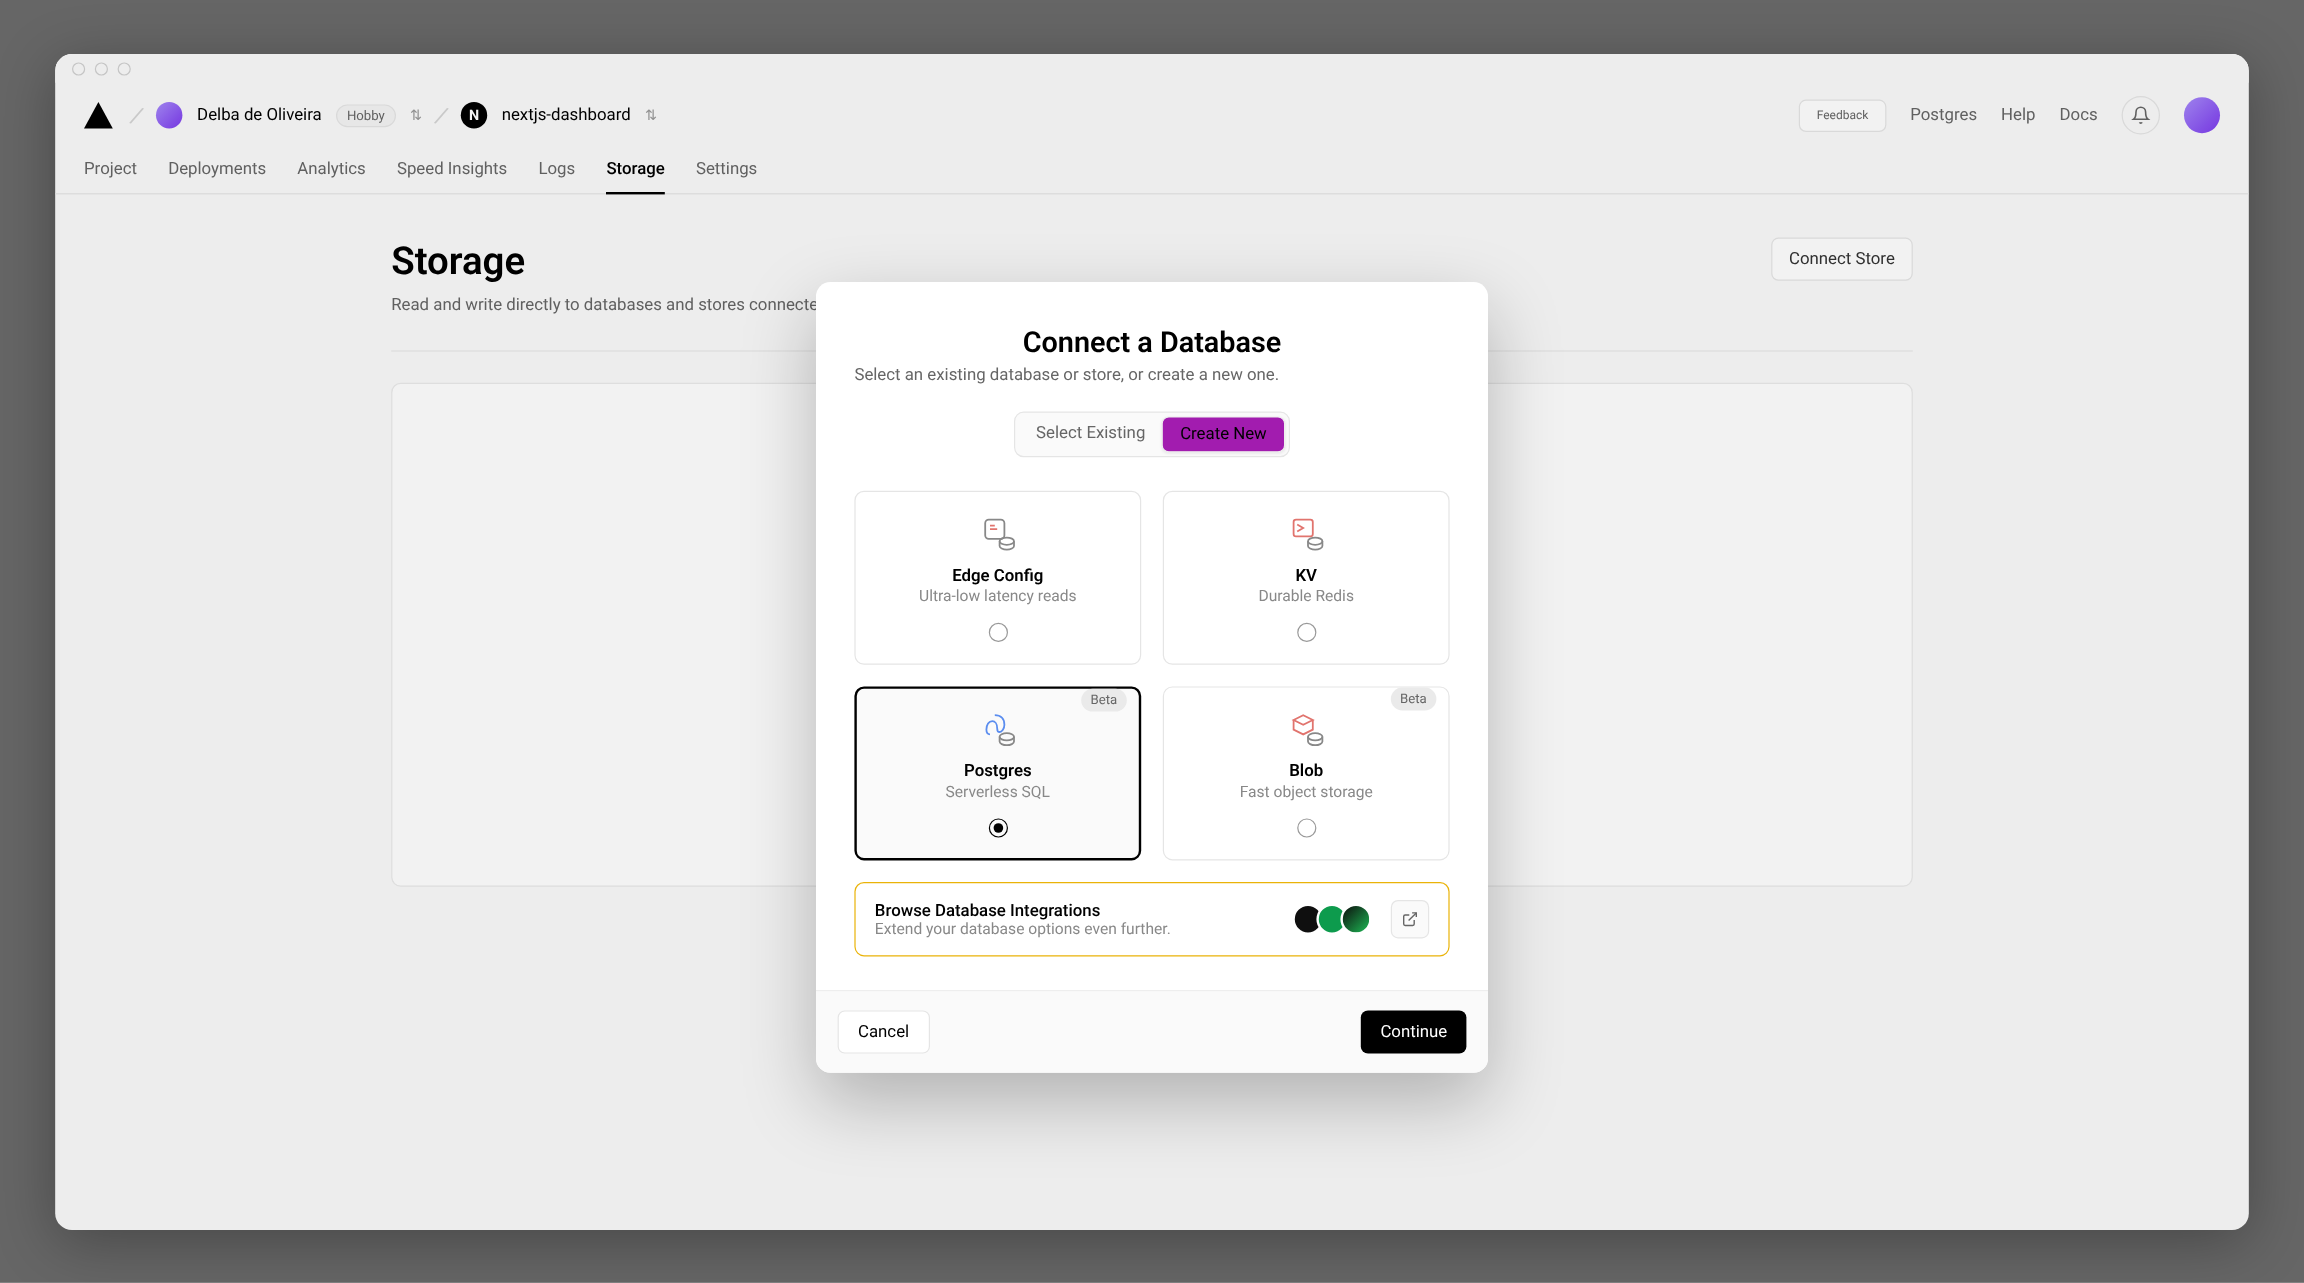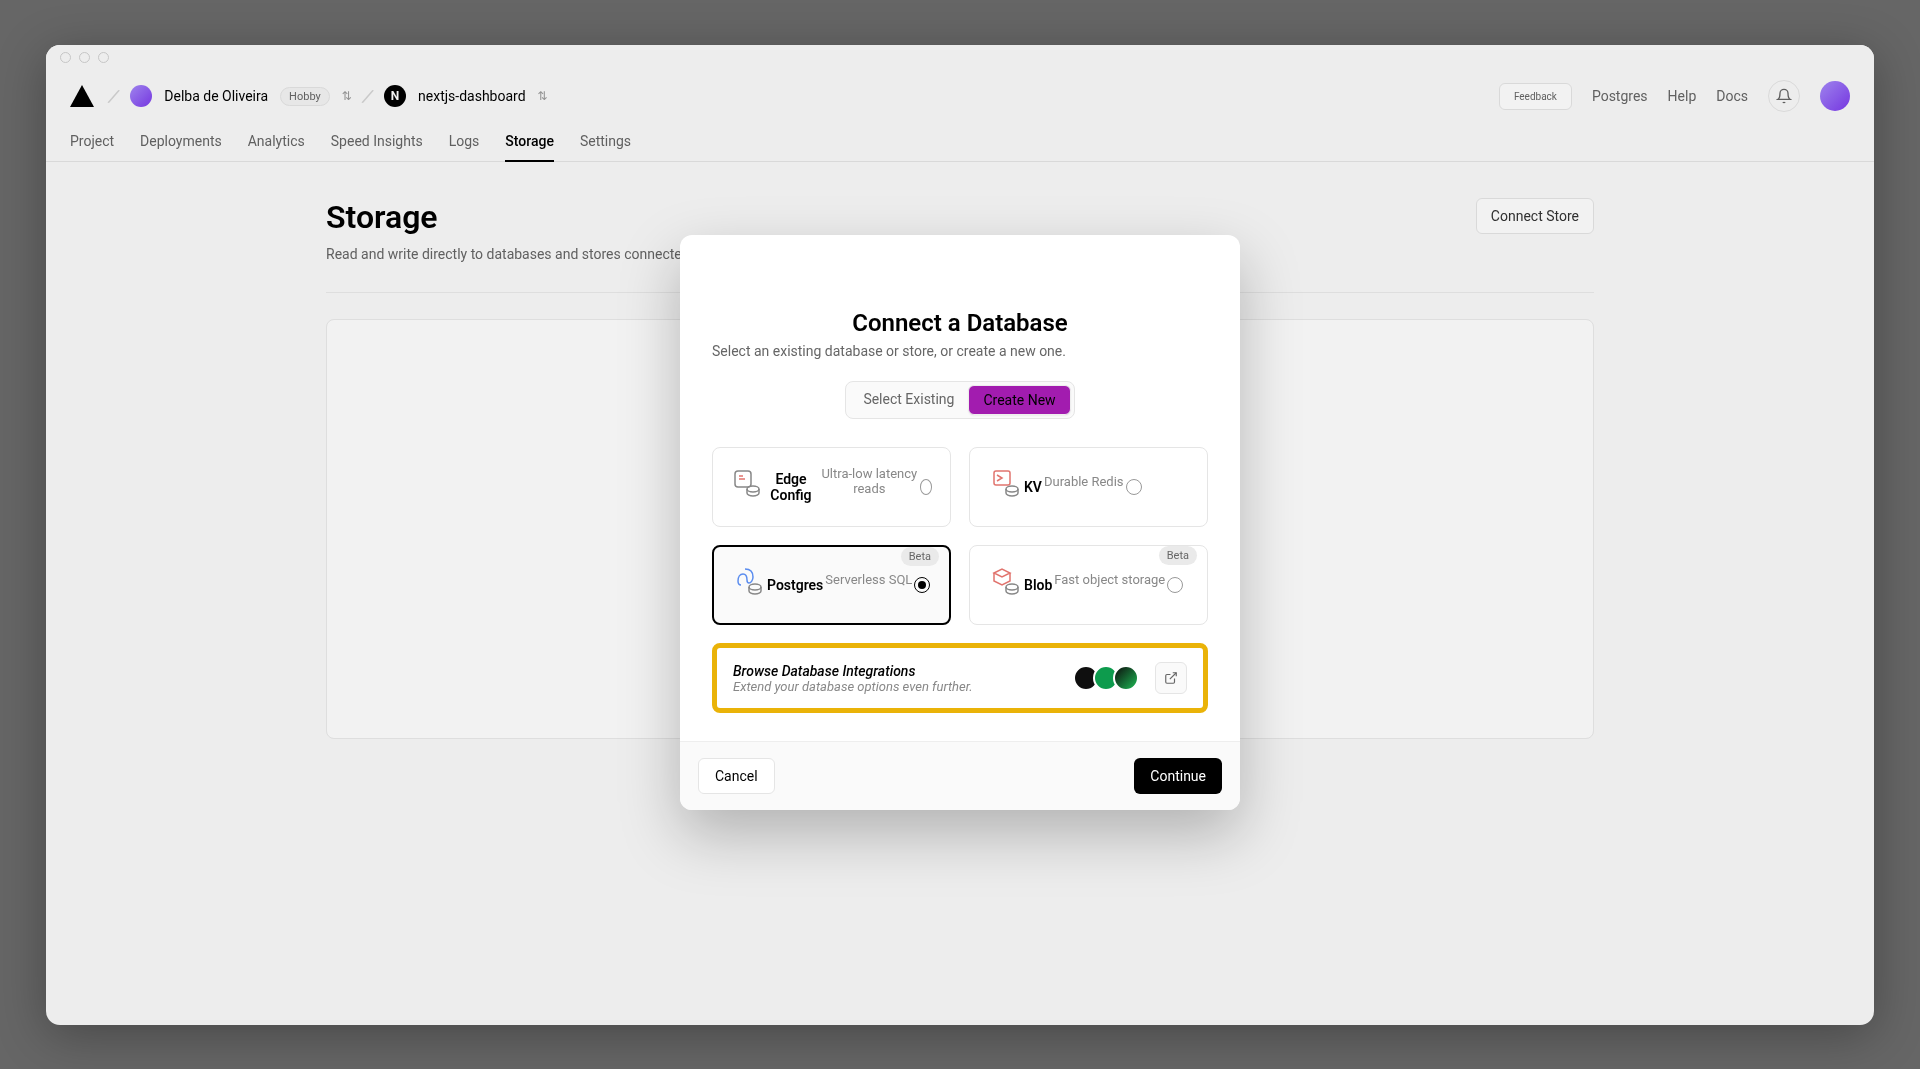--- a/index.html
+++ b/index.html
@@ -207,21 +207,20 @@
     }
     .modal {
       width: 560px;
       background: #fff;
       border-radius: 12px;
       box-shadow: 0 24px 60px rgba(0,0,0,0.25);
       overflow: hidden;
     }
     .modal-body {
       padding: 36px 32px 28px 32px;
-      margin-top: 38px;
     }
     .modal-title {
       font-size: 24px;
       font-weight: 600;
       text-align: center;
       margin-bottom: 6px;
     }
     .modal-sub {
       font-size: 14px;
       color: #666;
@@ -256,20 +255,21 @@
       margin-bottom: 18px;
     }
     .option-card {
       border: 1px solid #e5e5e5;
       border-radius: 8px;
       padding: 18px;
       text-align: center;
       cursor: pointer;
       position: relative;
       display: flex;
+      flex-direction: column;
       align-items: center;
       gap: 2px;
     }
     .option-card.selected {
       border: 2px solid #000;
       padding: 17px;
       background: #fafafa;
     }
     .beta-badge {
       position: absolute;
@@ -311,27 +311,26 @@
       border-color: #000;
     }
     .radio.checked::after {
       content: '';
       width: 8px;
       height: 8px;
       background: #000;
       border-radius: 50%;
     }
     .integrations-row {
-      border: 5px solid #eab308;
+      border: 1px solid #eab308;
       border-radius: 8px;
       padding: 14px 16px;
       display: flex;
       align-items: center;
       gap: 16px;
-      font-style: italic;
     }
     .int-text {
       flex: 1;
     }
     .int-title {
       font-size: 14px;
       font-weight: 500;
     }
     .int-desc {
       font-size: 13px;

